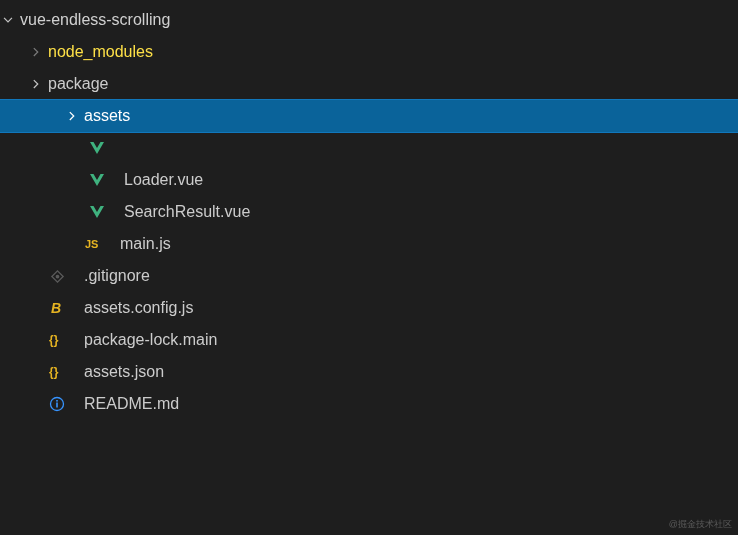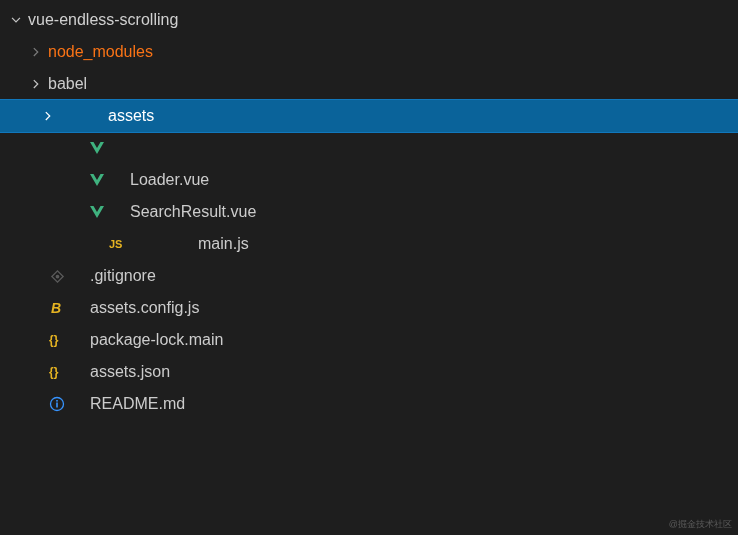--- a/index.html
+++ b/index.html
@@ -23,46 +23,46 @@
     height: 32px;
     cursor: pointer;
     white-space: nowrap;
   }
   .tree-item.selected {
     background: #0a639a;
     outline: 1px solid #1177bb;
     color: #ffffff;
   }
   .tree-item.dim {
-    color: #f97316;
+    color: #fde047;
   }
   .twistie {
     width: 16px;
     height: 16px;
     display: inline-flex;
     align-items: center;
     justify-content: center;
     margin-right: 4px;
     flex-shrink: 0;
   }
   .icon {
     width: 18px;
     height: 18px;
     display: inline-flex;
     align-items: center;
     justify-content: center;
-    margin-right: 24px;
+    margin-right: 18px;
     flex-shrink: 0;
   }
   .label {
     line-height: 32px;
   }
-  .indent-0 { padding-left: 8px; }
+  .indent-0 { }
   .indent-1 { padding-left: 28px; }
-  .indent-2 { padding-left: 40px; gap: 48px; }
+  .indent-2 { padding-left: 64px; }
   .indent-3 { padding-left: 68px; }
   .root-row { font-weight: 500; color: #d0d0d0; }
   .watermark {
     position: absolute;
     bottom: 4px;
     right: 6px;
     font-size: 9px;
     color: #5a5a5a;
   }
 </style>
@@ -88,21 +88,21 @@
     </span>
     <span class="label">node_modules</span>
   </div>
 
   <div class="tree-item indent-1">
     <span class="twistie">
       <svg width="14" height="14" viewBox="0 0 16 16">
           <path fill="#c5c5c5" d="M6 3l5 5-5 5-1-1 4-4-4-4z"></path>
         </svg>
     </span>
-    <span class="label">babel</span>
+    <span class="label">package</span>
   </div>
 
 
   <div class="tree-item indent-2 selected">
     <span class="twistie">
       <svg width="14" height="14" viewBox="0 0 16 16">
           <path fill="#ffffff" d="M6 3l5 5-5 5-1-1 4-4-4-4z"></path>
         </svg>
     </span>
     <span class="label">assets</span>

